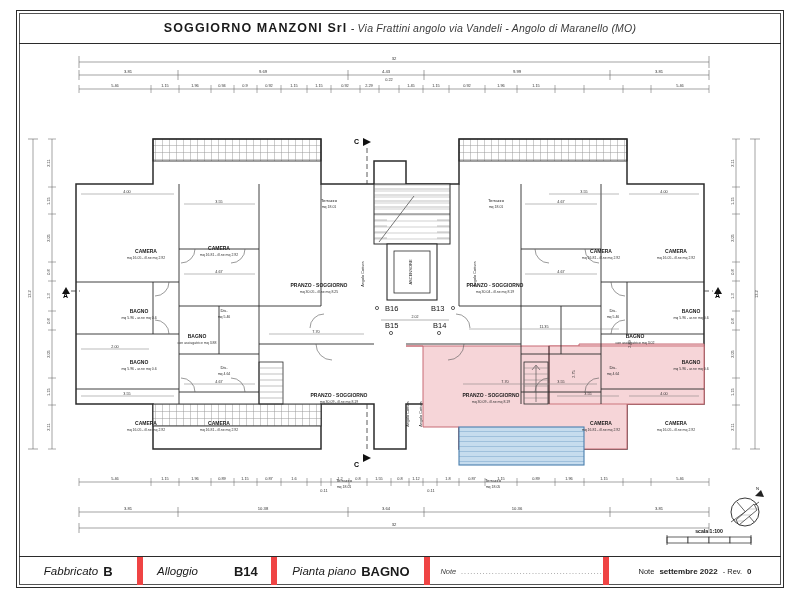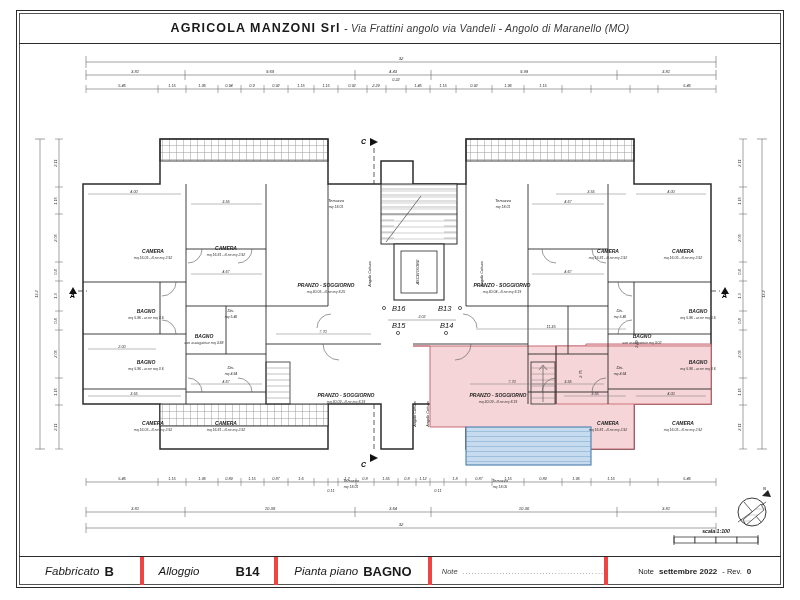--- a/index.html
+++ b/index.html
@@ -17,48 +17,48 @@
   .hdr{position:absolute;left:19px;top:13px;width:762px;height:31px;
        box-sizing:border-box;border-bottom:1.4px solid #2b2b2b;
        display:flex;align-items:center;justify-content:center;}
   .hdr-line{white-space:nowrap;font-size:11.5px;letter-spacing:.2px;}
   .hdr-co{font-weight:bold;font-size:12.5px;letter-spacing:1.1px;}
   .hdr-addr{font-style:italic;font-size:10.5px;color:#3a3a3a;}
 
   
   .tblock{position:absolute;left:19px;top:556px;width:762px;height:29px;
           box-sizing:border-box;border-top:1.4px solid #2b2b2b;display:flex;}
-  .tcell{box-sizing:border-box;border-right:4px solid #ef4444;
+  .tcell{box-sizing:border-box;border-right:6px solid #ef4444;
          display:flex;align-items:center;justify-content:center;
          font-style:italic;font-size:11.5px;white-space:nowrap;gap:5px;}
   .tcell:last-child{border-right:none;}
   .tcell b{font-style:normal;font-weight:bold;font-size:13px;}
   .c1{width:130px;}.c2{width:140px;gap:36px;}.c3{width:160px;}
   .c4{flex:1;justify-content:space-between;padding-left:10px;font-size:7.5px;color:#444;}
   .c5{width:180px;font-size:7.5px;font-style:normal;color:#222;}
   .c5 b{font-size:8px;}
   .dots{letter-spacing:1px;color:#777;}
 
   
-  #plan{position:absolute;left:26px;top:44px;width:762px;height:512px;font-style:italic;}
+  #plan{position:absolute;left:19px;top:44px;width:762px;height:512px;}
   svg{display:block;}
 
   
 </style>
 </head>
 <body>
 
 <div id="sheet">
 
   <div class="frame"></div>
   <div class="frame-inner"></div>
 
   <div class="hdr">
     <div class="hdr-line">
-      <span class="hdr-co">AGRICOLA MANZONI Srl</span>
+      <span class="hdr-co">SOGGIORNO MANZONI Srl</span>
       <span class="hdr-addr">- Via Frattini angolo via Vandeli - Angolo di Maranello (MO)</span>
     </div>
   </div>
 
   <div id="plan">
   <svg width="762" height="512" viewBox="0 0 762 512" xmlns="http://www.w3.org/2000/svg">
     <defs>
       <pattern id="hatchWall" width="7" height="7" patternUnits="userSpaceOnUse">
         <rect width="7" height="7" fill="#ffffff"></rect>
         <path d="M0 3.5 H7 M3.5 0 V7" stroke="#9a9a9a" stroke-width="0.5"></path>

